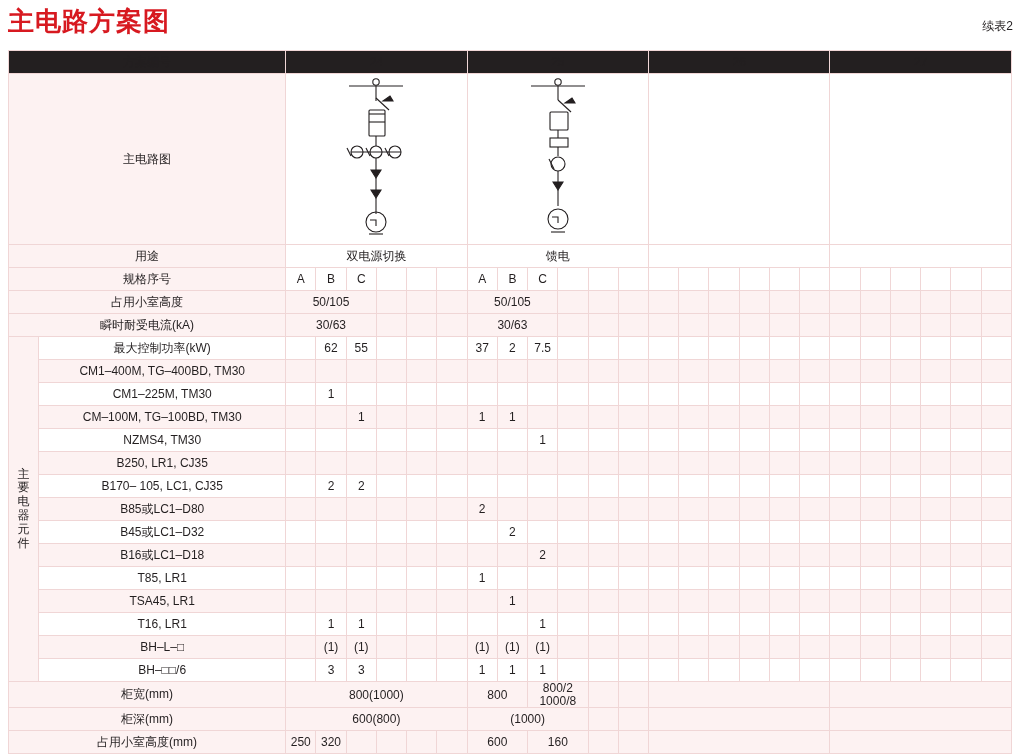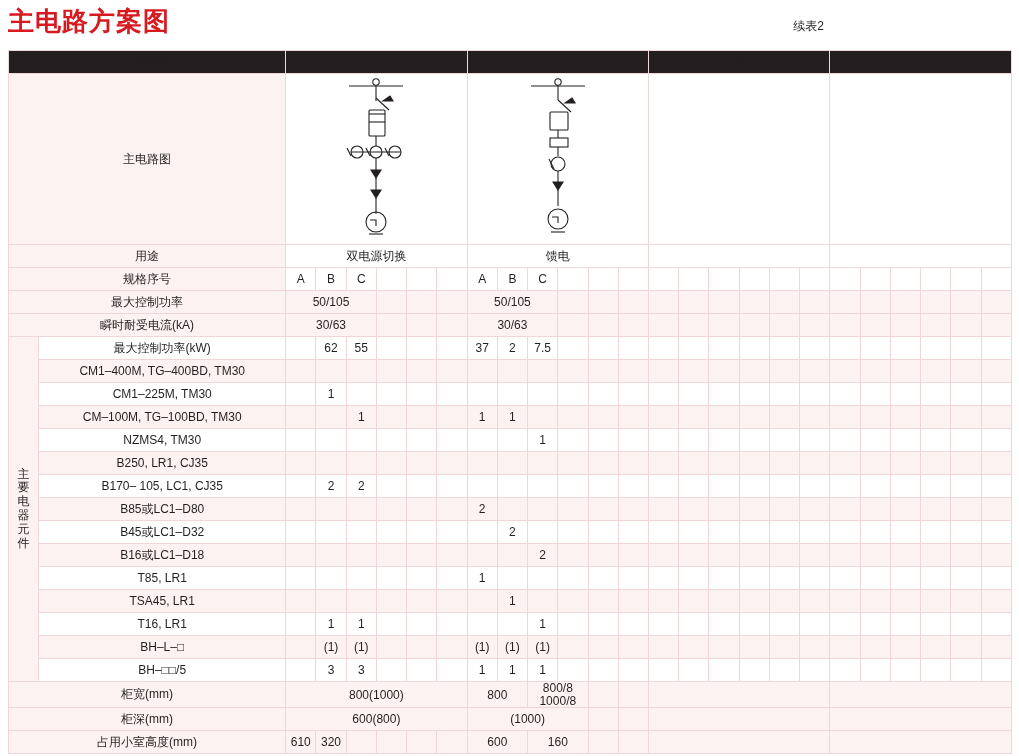--- a/index.html
+++ b/index.html
@@ -3,21 +3,21 @@
 <meta charset="utf-8">
 <style>
   html,body{margin:0;padding:0;}
   body{
     width:1019px;height:756px;
     background:#ffffff;
     font-family:"Liberation Sans","DejaVu Sans",sans-serif;
     font-size:12px;color:#231f20;
     overflow:hidden;
   }
-  .page{position:relative;width:830px;height:756px;}
+  .page{position:relative;width:1019px;height:756px;}
   .title{
     position:absolute;left:8px;top:4px;
     font-size:26px;font-weight:bold;color:#d71920;
     letter-spacing:1px;
   }
   .cont{
     position:absolute;right:6px;top:18px;
     font-size:12px;color:#231f20;margin-left:8px;
   }
   table.main{
@@ -199,21 +199,21 @@
         <td class="tintB"></td>
         <td class="tintB"></td>
         <td class="tintB"></td>
         <td class="tintB"></td>
         <td class="tintB"></td>
         <td class="tintB"></td>
         <td class="tintB"></td>
       </tr>
 
       <tr>
-        <td colspan="2" class="lbl tintA">最大控制功率</td>
+        <td colspan="2" class="lbl tintA">占用小室高度</td>
         <td colspan="3" class="tintA">50/105</td>
         <td class="tintA"></td>
           <td class="tintA"></td>
           <td class="tintA"></td>
         <td colspan="3" class="tintA">50/105</td>
         <td class="tintA"></td>
           <td class="tintA"></td>
           <td class="tintA"></td>
         <td class="tintA"></td>
           <td class="tintA"></td>
@@ -647,21 +647,21 @@
         <td class="tintA"></td>
         <td class="tintA"></td>
         <td class="tintA"></td>
         <td class="tintA"></td>
         <td class="tintA"></td>
         <td class="tintA"></td>
         <td class="tintA"></td>
       </tr>
 
       <tr>
-        <td class="lbl tintB">BH–□□/5</td>
+        <td class="lbl tintB">BH–□□/6</td>
         <td class="tintB"></td>
         <td class="tintB">3</td>
         <td class="tintB">3</td>
         <td class="tintB"></td>
         <td class="tintB"></td>
         <td class="tintB"></td>
         <td class="tintB">1</td>
         <td class="tintB">1</td>
         <td class="tintB">1</td>
         <td class="tintB"></td>
@@ -679,42 +679,42 @@
         <td class="tintB"></td>
         <td class="tintB"></td>
         <td class="tintB"></td>
       </tr>
 
       <tr>
         <td colspan="2" class="lbl tintA">柜宽(mm)</td>
         <td colspan="6" class="tintA">800(1000)</td>
         <td colspan="2" class="tintA">800</td>
         <td colspan="2" class="tintA small">
-          <div>800/8</div>
+          <div>800/2</div>
           <div>1000/8</div>
         </td>
         <td class="tintA"></td>
           <td class="tintA"></td>
         <td colspan="6" class="tintA"></td>
         <td colspan="6" class="tintA"></td>
       </tr>
 
       <tr>
         <td colspan="2" class="lbl tintA">柜深(mm)</td>
         <td colspan="6" class="tintA">600(800)</td>
         <td colspan="4" class="tintA">(1000)</td>
         <td class="tintA"></td>
           <td class="tintA"></td>
         <td colspan="6" class="tintA"></td>
         <td colspan="6" class="tintA"></td>
       </tr>
 
       <tr>
         <td colspan="2" class="lbl tintA">占用小室高度(mm)</td>
-        <td class="tintA">610</td>
+        <td class="tintA">250</td>
         <td class="tintA">320</td>
         <td class="tintA"></td>
           <td class="tintA"></td>
         <td class="tintA"></td>
           <td class="tintA"></td>
         <td colspan="2" class="tintA">600</td>
         <td colspan="2" class="tintA">160</td>
         <td class="tintA"></td>
           <td class="tintA"></td>
         <td colspan="6" class="tintA"></td>

